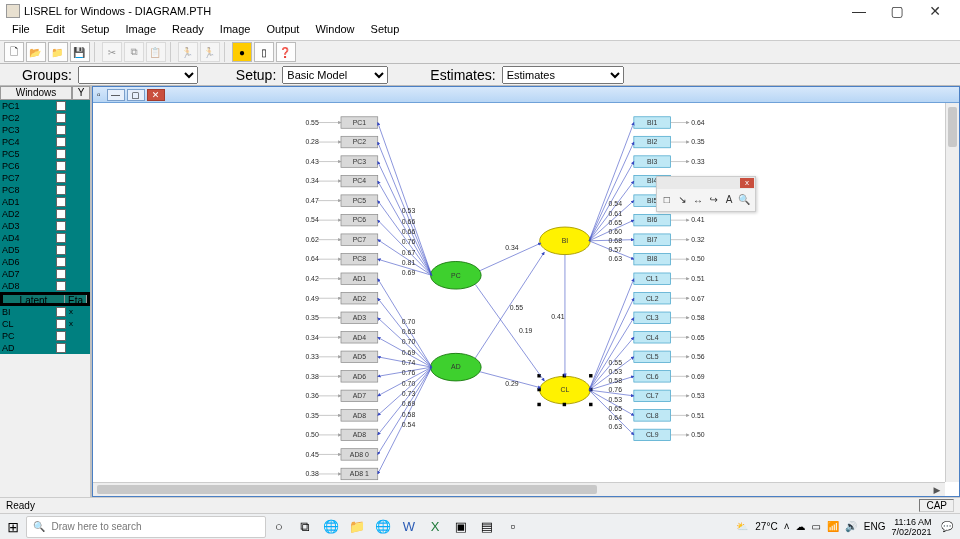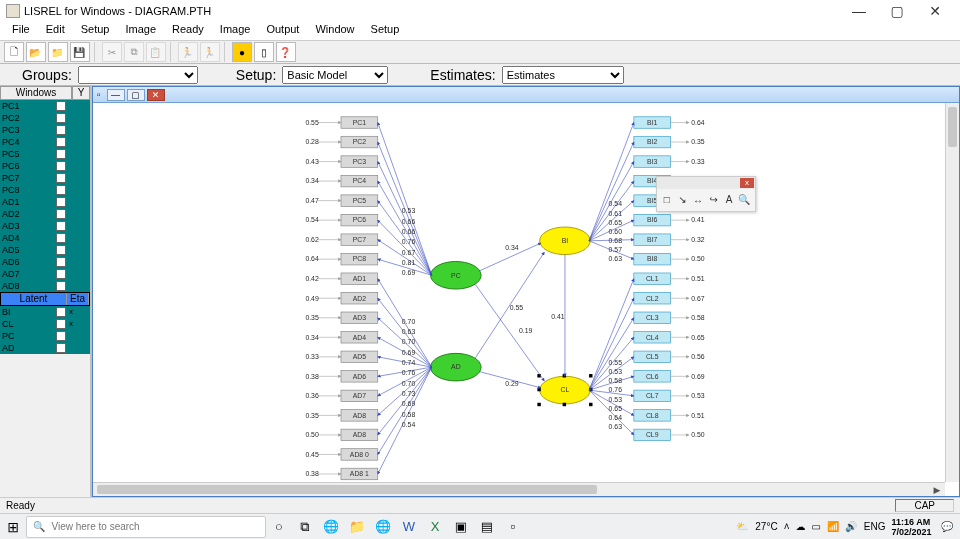--- a/index.html
+++ b/index.html
@@ -18,21 +18,21 @@
 .toolbar2 label { font-size: 14px; margin-left: 16px; }
 .workspace { position: absolute; top: 86px; left: 0; right: 0; bottom: 42px; background: #c0c0c0; }
 .sidepanel { position: absolute; left: 0; top: 0; width: 90px; bottom: 0; background: #f0f0f0; }
 .sphead { background: #f0f0f0; height: 14px; display: flex; }
 .sphead .btn { flex: 1; border: 1px solid #999; background: #eee; font-size: 10px; text-align: center; line-height: 12px; }
 .splist { background: #008080; display: flex; flex-direction: column; }
 .splist .row { height: 12px; display: flex; }
 .splist .lab { width: 56px; font-size: 9px; color: #000; padding-left: 2px; line-height: 12px; }
 .splist .chk { width: 10px; height: 10px; border: 1px solid #666; background: #fff; margin-top: 1px; }
 .splist .xx { width: 10px; font-size: 8px; text-align: center; line-height: 12px; }
-.sphead2 { background: #3b82f6; border: 1px solid #000000; font-size: 10px; height: 14px; display: flex; }
+.sphead2 { background: #0f766e; border: 3px solid #000000; font-size: 10px; height: 14px; display: flex; }
 .sphead2 .c { flex: 1; border-right: 1px solid #999; text-align: center; line-height: 12px; }
 .diagramwin { position: absolute; left: 92px; top: 0; right: 0; bottom: 0; border: 1px solid #4a7fc4; background: #fff; }
 .diagramwin .dtitle { height: 16px; background: linear-gradient(#d7e8fb,#b8d6f5); display: flex; align-items: center; font-size: 10px; padding: 0 4px; border-bottom: 1px solid #6fa1d8; }
 .diagramwin .dtitle .t { flex: 1; }
 .diagramwin .dtitle .db { width: 18px; height: 12px; border: 1px solid #7a9fcb; background: #e8f0fb; display: flex; align-items: center; justify-content: center; font-size: 9px; margin-left: 2px; }
 .diagramwin .dtitle .dbx { background: #c94f3e; color: #fff; border-color: #a33b2d; }
 .canvas { position: absolute; top: 16px; left: 0; right: 14px; bottom: 14px; background: #fff; overflow: hidden; }
 .vscroll { position: absolute; top: 16px; right: 0; bottom: 14px; width: 14px; background: #eee; border-left: 1px solid #ccc; }
 .vscroll .thumb { position: absolute; left: 2px; right: 2px; top: 4px; height: 40px; background: #c8c8c8; border-radius: 2px; }
 .hscroll { position: absolute; left: 0; right: 14px; bottom: 0; height: 14px; background: #eee; border-top: 1px solid #ccc; }
@@ -49,28 +49,28 @@
 .ltxt { font-size: 6px; fill: #2a2a2a; }
 .handle { fill: #000; }
 
 .floatbox { position: absolute; width: 100px; height: 36px; background: #f4f4f4; border: 1px solid #ccc; box-shadow: 1px 1px 3px rgba(0,0,0,0.2); }
 .floatbox .fh { height: 12px; background: #e9e9e9; display: flex; justify-content: flex-end; }
 .floatbox .fh .fx { width: 14px; height: 10px; background: #c94f3e; color: #fff; font-size: 8px; text-align: center; line-height: 10px; margin: 1px; }
 .floatbox .fb { display: flex; gap: 4px; padding: 4px; }
 .floatbox .fi { width: 12px; height: 12px; display: flex; align-items: center; justify-content: center; font-size: 10px; color: #333; }
 
 .statusbar { position: absolute; left: 0; right: 0; bottom: 26px; height: 16px; background: #f0f0f0; border-top: 1px solid #ccc; font-size: 10px; display: flex; align-items: center; padding: 0 6px; }
-.statusbar .cap { margin-left: auto; border: 1px inset #ccc; padding: 0 18px; }
+.statusbar .cap { margin-left: auto; border: 1px inset #ccc; padding: 0 6px; }
 
 .taskbar { position: absolute; left: 0; right: 0; bottom: 0; height: 26px; background: #eef0f2; border-top: 1px solid #ccc; display: flex; align-items: center; font-size: 10px; }
 .taskbar .start { width: 26px; height: 26px; display: flex; align-items: center; justify-content: center; font-size: 14px; }
 .taskbar .search { width: 240px; height: 22px; border: 1px solid #ccc; border-radius: 2px; background: #fff; display: flex; align-items: center; padding: 0 6px; gap: 6px; color: #777; }
 .taskbar .ticon { width: 24px; height: 24px; display: flex; align-items: center; justify-content: center; font-size: 13px; margin: 0 1px; }
 .taskbar .tray { margin-left: auto; display: flex; align-items: center; gap: 6px; padding-right: 6px; }
-.taskbar .clock { display: flex; flex-direction: column; line-height: 10px; font-size: 9px; padding-right: 4px; font-weight: bold; }
+.taskbar .clock { display: flex; flex-direction: column; align-items: flex-end; line-height: 10px; font-size: 9px; padding-right: 4px; }
 </style>
 </head>
 <body>
 
 <div class="titlebar">
   <span class="icon"></span>
   <span class="title">LISREL for Windows - DIAGRAM.PTH</span>
   <div class="wbtn">—</div>
   <div class="wbtn">▢</div>
   <div class="wbtn">✕</div>
@@ -522,21 +522,21 @@
 
 <div class="statusbar">
   <span>Ready</span>
   <span class="cap">CAP</span>
 </div>
 
 <div class="taskbar">
   <div class="start">⊞</div>
   <div class="search">
     <span>🔍</span>
-    <span>View here to search</span>
+    <span>Draw here to search</span>
   </div>
   <div class="ticon">○</div>
   <div class="ticon">⧉</div>
   <div class="ticon">🌐</div>
   <div class="ticon">📁</div>
   <div class="ticon">🌐</div>
   <div class="ticon" style="color:#2a5bb5">W</div>
   <div class="ticon" style="color:#1f7a3a">X</div>
   <div class="ticon">▣</div>
   <div class="ticon">▤</div>

